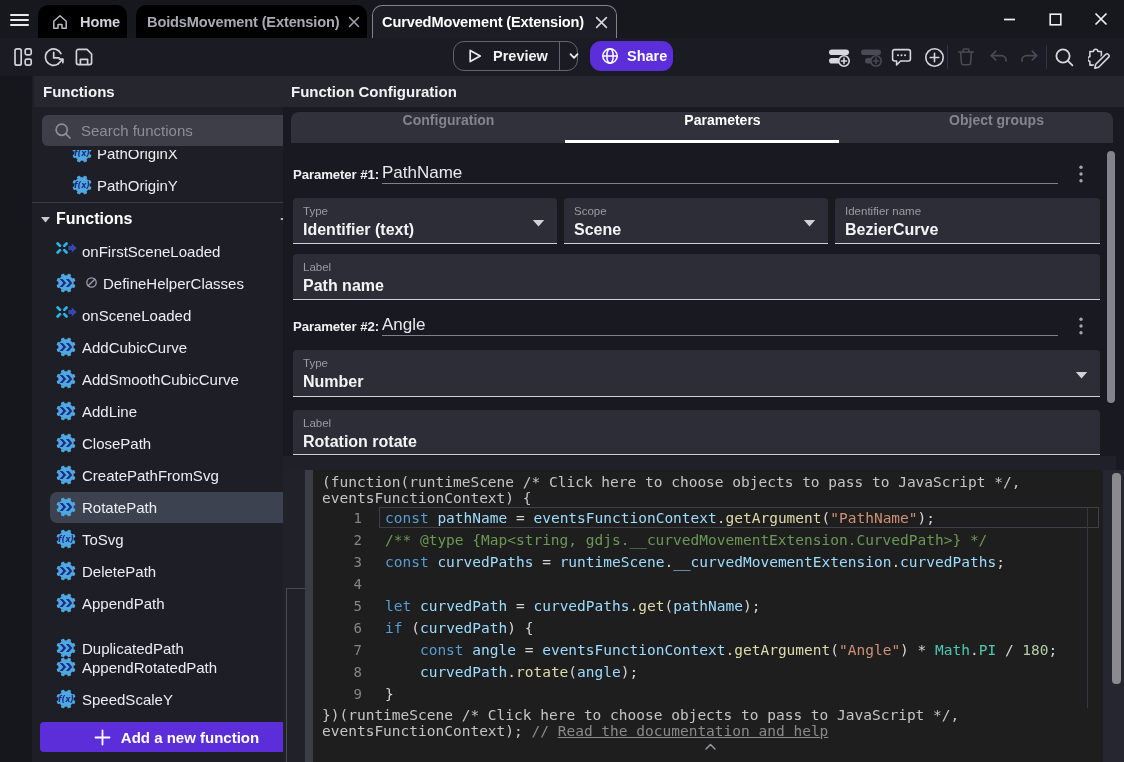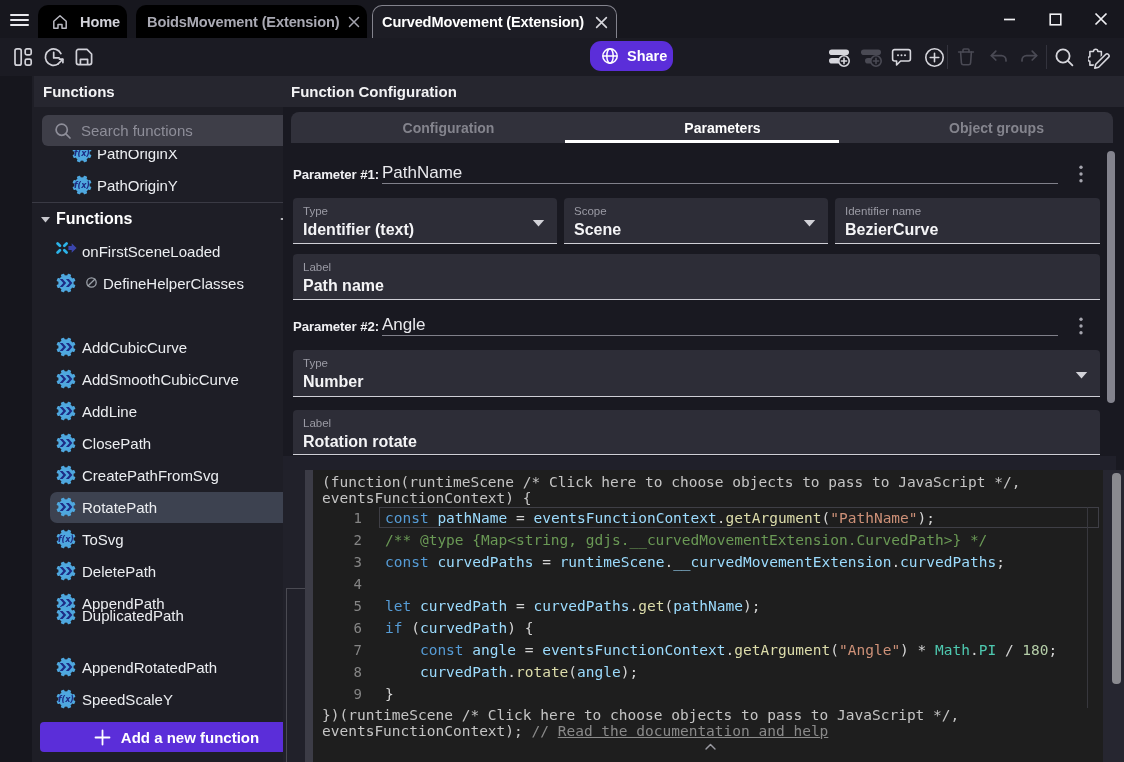--- a/index.html
+++ b/index.html
@@ -56,21 +56,21 @@
   .fnsection .plus{position:absolute;left:248px;top:8px;width:16px;height:16px;}
   #sb-scroll{left:268px;top:390px;width:7px;height:119px;background:#7f7f89;border-radius:3.5px;}
   #addfnbtn{left:8px;top:646px;width:263px;height:30px;background:#5b2ed9;border-radius:4px;
       display:flex;align-items:center;justify-content:center;}
   #addfnbtn span{font-size:15px;font-weight:700;color:#ffffff;margin-left:10px;}
   
   #main{left:283px;top:76px;width:841px;height:686px;background:#191921;}
   #main-header{left:0;top:0;width:841px;height:31px;background:#26262f;display:flex;align-items:center;}
   #main-header span{font-size:15px;font-weight:700;color:#f2f2f4;margin-left:8px;}
   #cfgtabs{left:8px;top:36px;width:822px;height:31px;background:#31313b;display:flex;border-radius:8px 8px 0 0;}
-  .cfgtab{flex:1;display:flex;align-items:center;justify-content:center;position:relative;padding-left:41px;}
+  .cfgtab{flex:1;display:flex;justify-content:center;position:relative;padding-left:41px;}
   .cfgtab span{font-size:14px;font-weight:700;color:#84848d;}
   .cfgtab.active span{color:#ffffff;}
   .cfgtab.active::after{content:"";position:absolute;left:0;right:0;bottom:0;height:3px;background:#ffffff;}
   .paramrow{position:absolute;left:10px;width:812px;height:24px;}
   .paramrow .pl{position:absolute;left:0;top:4px;font-size:13.2px;font-weight:700;color:#f0f0f3;letter-spacing:-0.1px;}
   .paramrow .pn{position:absolute;left:89px;top:0;font-size:17px;color:#e9e9ed;}
   .paramrow .pu{position:absolute;left:89px;width:676px;height:1px;background:#80808a;}
   .paramrow .kebab{position:absolute;left:786px;top:2px;}
   #p1row{top:87px;} #p1row .pu{top:20px;}
   #p2row{top:239px;} #p2row .pu{top:20px;}
@@ -182,20 +182,34 @@
   </div>
   <div class="tbicon" style="left:74px;">
     <svg width="20" height="20" viewBox="0 0 20 20">
         <g fill="none" stroke="#d2d2d9" stroke-width="1.7" stroke-linejoin="round">
           <path d="M2.4 4.4 a2 2 0 0 1 2-2 H13 L17.6 7 V15.6 a2 2 0 0 1 -2 2 H4.4 a2 2 0 0 1 -2-2 Z"></path>
           <path d="M6.4 17.2 V12.4 H13.6 V17.2"></path>
         </g>
       </svg>
   </div>
 
+  <div id="previewbtn">
+    <span style="margin-left:13px;display:flex;">
+      <svg width="16" height="16" viewBox="0 0 16 16">
+          <path d="M3.2 2.4 L13.2 8 L3.2 13.6 Z" fill="none" stroke="#ededf1" stroke-width="1.7" stroke-linejoin="round"></path>
+        </svg>
+    </span>
+    <span class="plabel">Preview</span>
+    <span class="pdivider"></span>
+    <span style="margin-left:7px;display:flex;">
+      <svg width="14" height="14" viewBox="0 0 14 14">
+          <path d="M3.5 5.2 L7 8.8 L10.5 5.2" fill="none" stroke="#ededf1" stroke-width="1.8" stroke-linecap="round" stroke-linejoin="round"></path>
+        </svg>
+    </span>
+  </div>
   <div id="sharebtn">
     <span style="margin-left:11px;display:flex;">
       <svg width="18" height="18" viewBox="0 0 18 18">
           <g fill="none" stroke="#ffffff" stroke-width="1.5">
             <circle cx="9" cy="9" r="7.2"></circle>
             <ellipse cx="9" cy="9" rx="3.2" ry="7.2"></ellipse>
             <path d="M1.8 9 H16.2"></path>
           </g>
         </svg>
     </span>
@@ -411,20 +425,41 @@
         </span>
         <span class="lbl" style="left:71px;">DefineHelperClasses</span>
         <span class="kebab">
           <svg width="4" height="16" viewBox="0 0 4 16">
             <circle cx="2" cy="2.6" r="1.55" fill="#8f8f98"></circle>
             <circle cx="2" cy="8" r="1.55" fill="#8f8f98"></circle>
             <circle cx="2" cy="13.4" r="1.55" fill="#8f8f98"></circle>
           </svg>
         </span>
       </div>
+      <div class="fnrow" style="top: 149px;">
+        <span class="ico" style="left:24px;">
+          <svg width="21" height="14" viewBox="0 0 21 14">
+            <g stroke="#2cb3e8" stroke-width="2.7" stroke-linecap="round" fill="none">
+              <path d="M1.6 2.5 L3.9 4.8"></path>
+              <path d="M8.3 9.2 L10.6 11.5"></path>
+              <path d="M10.6 2.5 L8.3 4.8"></path>
+              <path d="M3.9 9.2 L1.6 11.5"></path>
+            </g>
+            <path d="M12.4 4.9 h3.3 V2.2 L20.6 7 l-4.9 4.8 V9.1 h-3.3 Z" fill="#3b46ad"></path>
+          </svg>
+        </span>
+        <span class="lbl" style="left:50px;">onSceneLoaded</span>
+        <span class="kebab">
+          <svg width="4" height="16" viewBox="0 0 4 16">
+            <circle cx="2" cy="2.6" r="1.55" fill="#8f8f98"></circle>
+            <circle cx="2" cy="8" r="1.55" fill="#8f8f98"></circle>
+            <circle cx="2" cy="13.4" r="1.55" fill="#8f8f98"></circle>
+          </svg>
+        </span>
+      </div>
       <div class="fnrow" style="top: 181px;">
         <span class="ico" style="left:24px;">
           <svg width="20" height="20" viewBox="-10 -10 20 20">
             <g fill="#4fa8df">
               <rect x="-1.8" y="-9.6" width="3.6" height="3.6" rx="0.8" transform="rotate(22.5 0 0)"></rect>
               <rect x="-1.8" y="-9.6" width="3.6" height="3.6" rx="0.8" transform="rotate(67.5 0 0)"></rect>
               <rect x="-1.8" y="-9.6" width="3.6" height="3.6" rx="0.8" transform="rotate(112.5 0 0)"></rect>
               <rect x="-1.8" y="-9.6" width="3.6" height="3.6" rx="0.8" transform="rotate(157.5 0 0)"></rect>
               <rect x="-1.8" y="-9.6" width="3.6" height="3.6" rx="0.8" transform="rotate(202.5 0 0)"></rect>
               <rect x="-1.8" y="-9.6" width="3.6" height="3.6" rx="0.8" transform="rotate(247.5 0 0)"></rect>
@@ -670,21 +705,21 @@
         </span>
         <span class="lbl" style="left:50px;">AppendPath</span>
         <span class="kebab">
           <svg width="4" height="16" viewBox="0 0 4 16">
             <circle cx="2" cy="2.6" r="1.55" fill="#8f8f98"></circle>
             <circle cx="2" cy="8" r="1.55" fill="#8f8f98"></circle>
             <circle cx="2" cy="13.4" r="1.55" fill="#8f8f98"></circle>
           </svg>
         </span>
       </div>
-      <div class="fnrow" style="top: 449px; padding-left: 16px;">
+      <div class="fnrow" style="top: 482px; padding-left: 16px;">
         <span class="ico" style="left:24px;">
           <svg width="20" height="20" viewBox="-10 -10 20 20">
             <g fill="#4fa8df">
               <rect x="-1.8" y="-9.6" width="3.6" height="3.6" rx="0.8" transform="rotate(22.5 0 0)"></rect>
               <rect x="-1.8" y="-9.6" width="3.6" height="3.6" rx="0.8" transform="rotate(67.5 0 0)"></rect>
               <rect x="-1.8" y="-9.6" width="3.6" height="3.6" rx="0.8" transform="rotate(112.5 0 0)"></rect>
               <rect x="-1.8" y="-9.6" width="3.6" height="3.6" rx="0.8" transform="rotate(157.5 0 0)"></rect>
               <rect x="-1.8" y="-9.6" width="3.6" height="3.6" rx="0.8" transform="rotate(202.5 0 0)"></rect>
               <rect x="-1.8" y="-9.6" width="3.6" height="3.6" rx="0.8" transform="rotate(247.5 0 0)"></rect>
               <rect x="-1.8" y="-9.6" width="3.6" height="3.6" rx="0.8" transform="rotate(292.5 0 0)"></rect>

